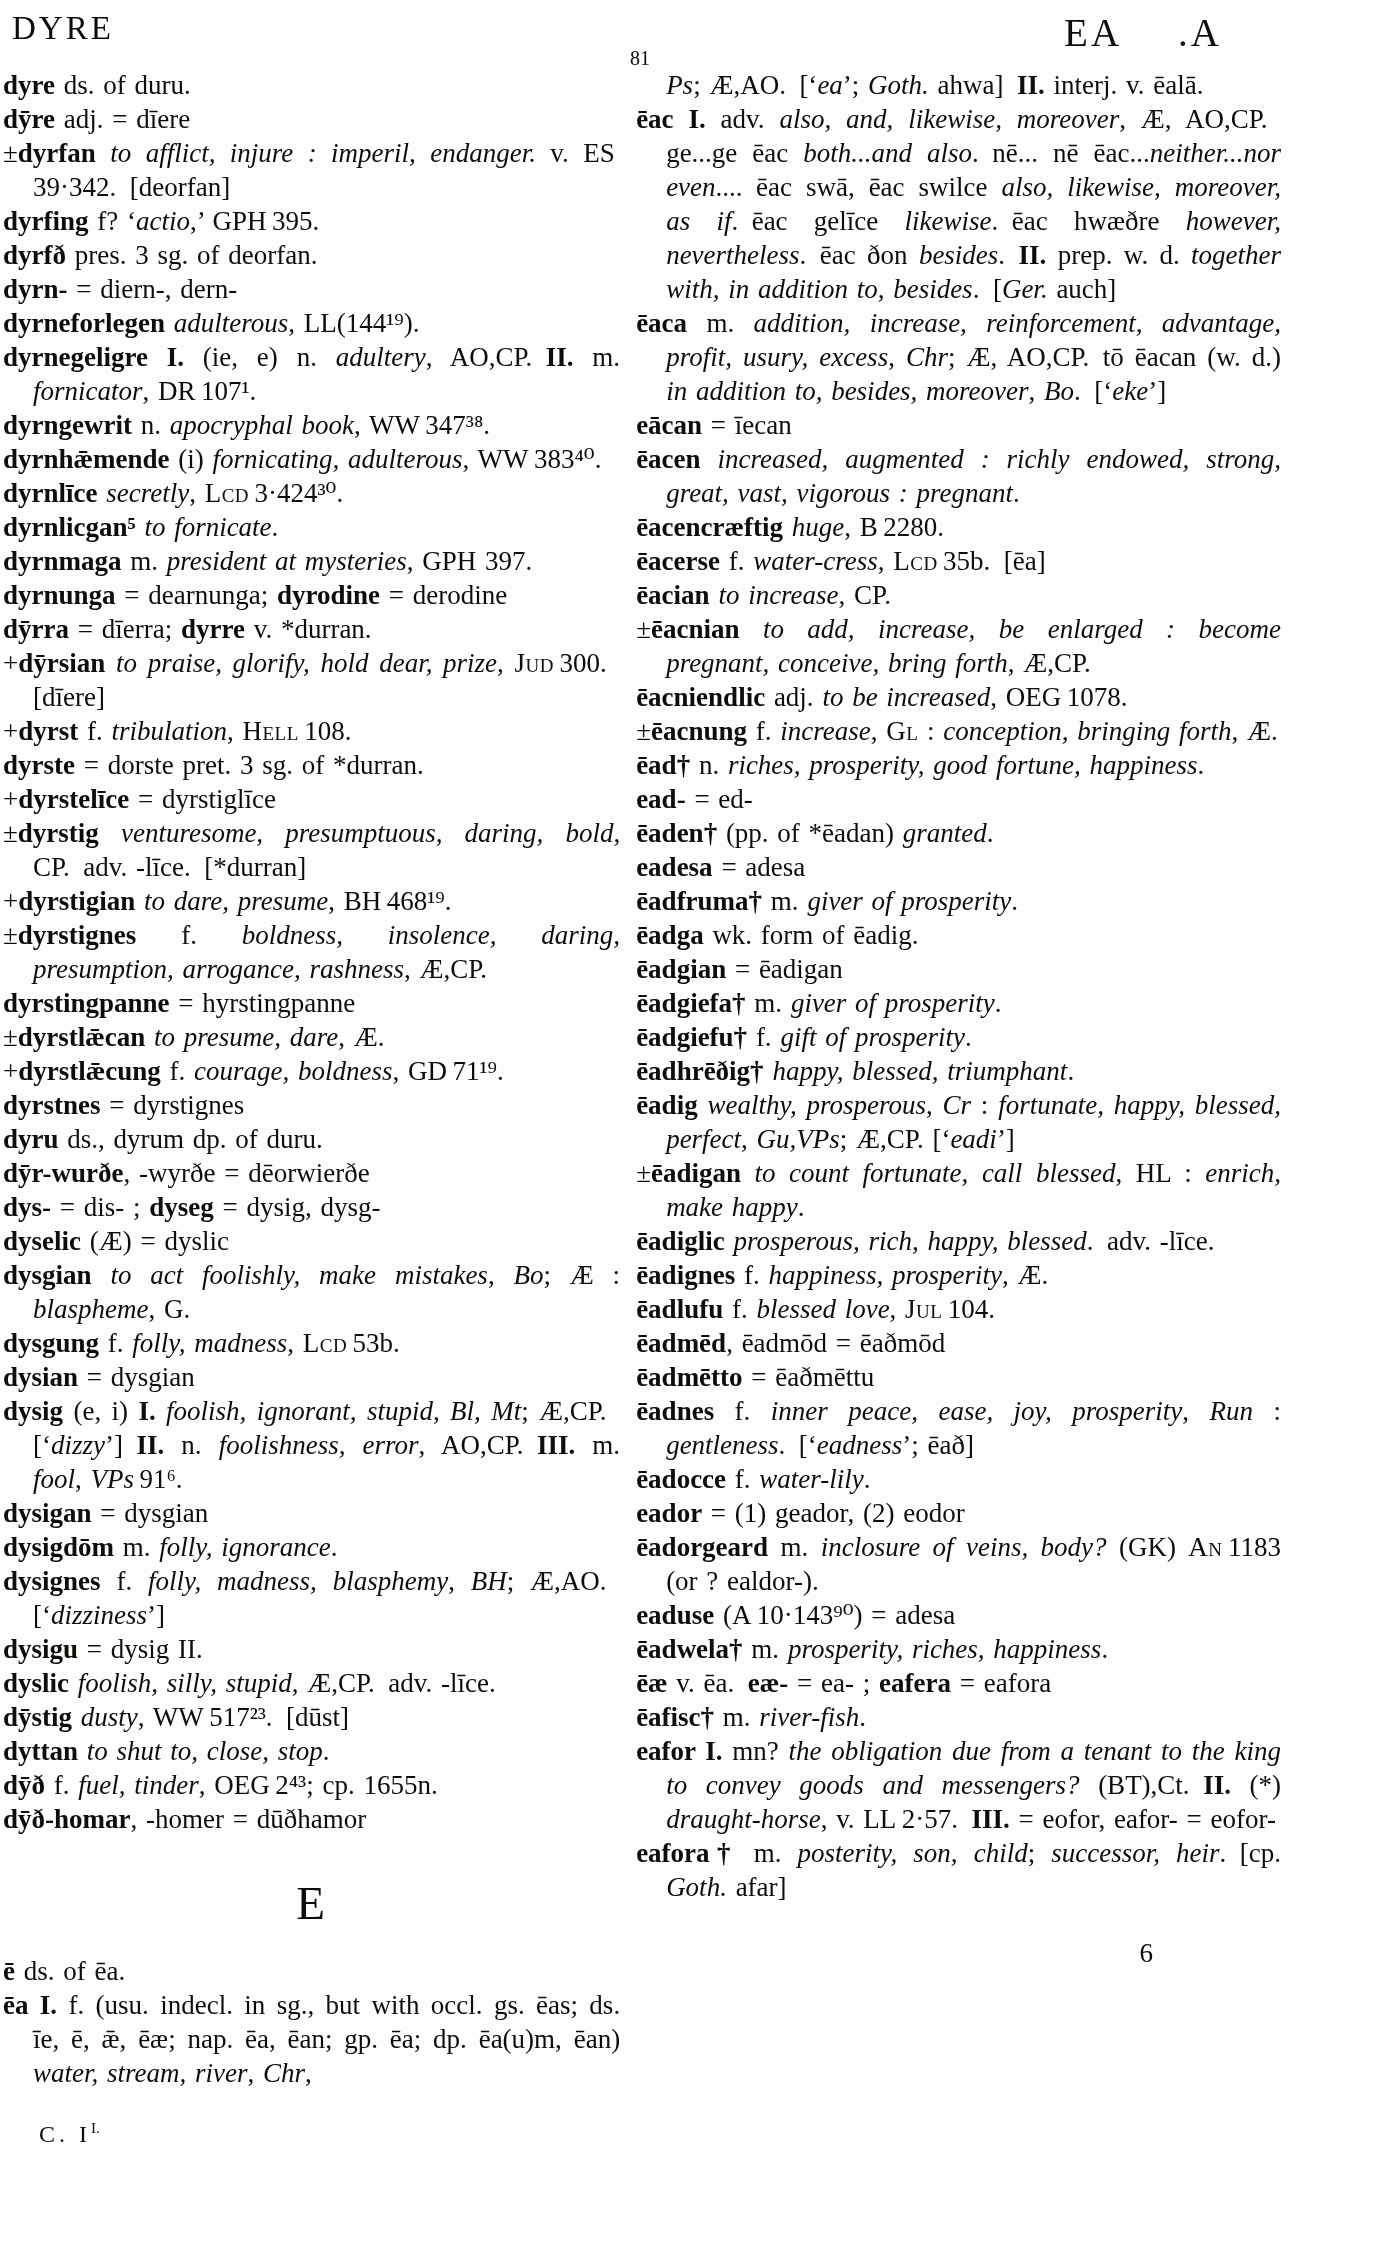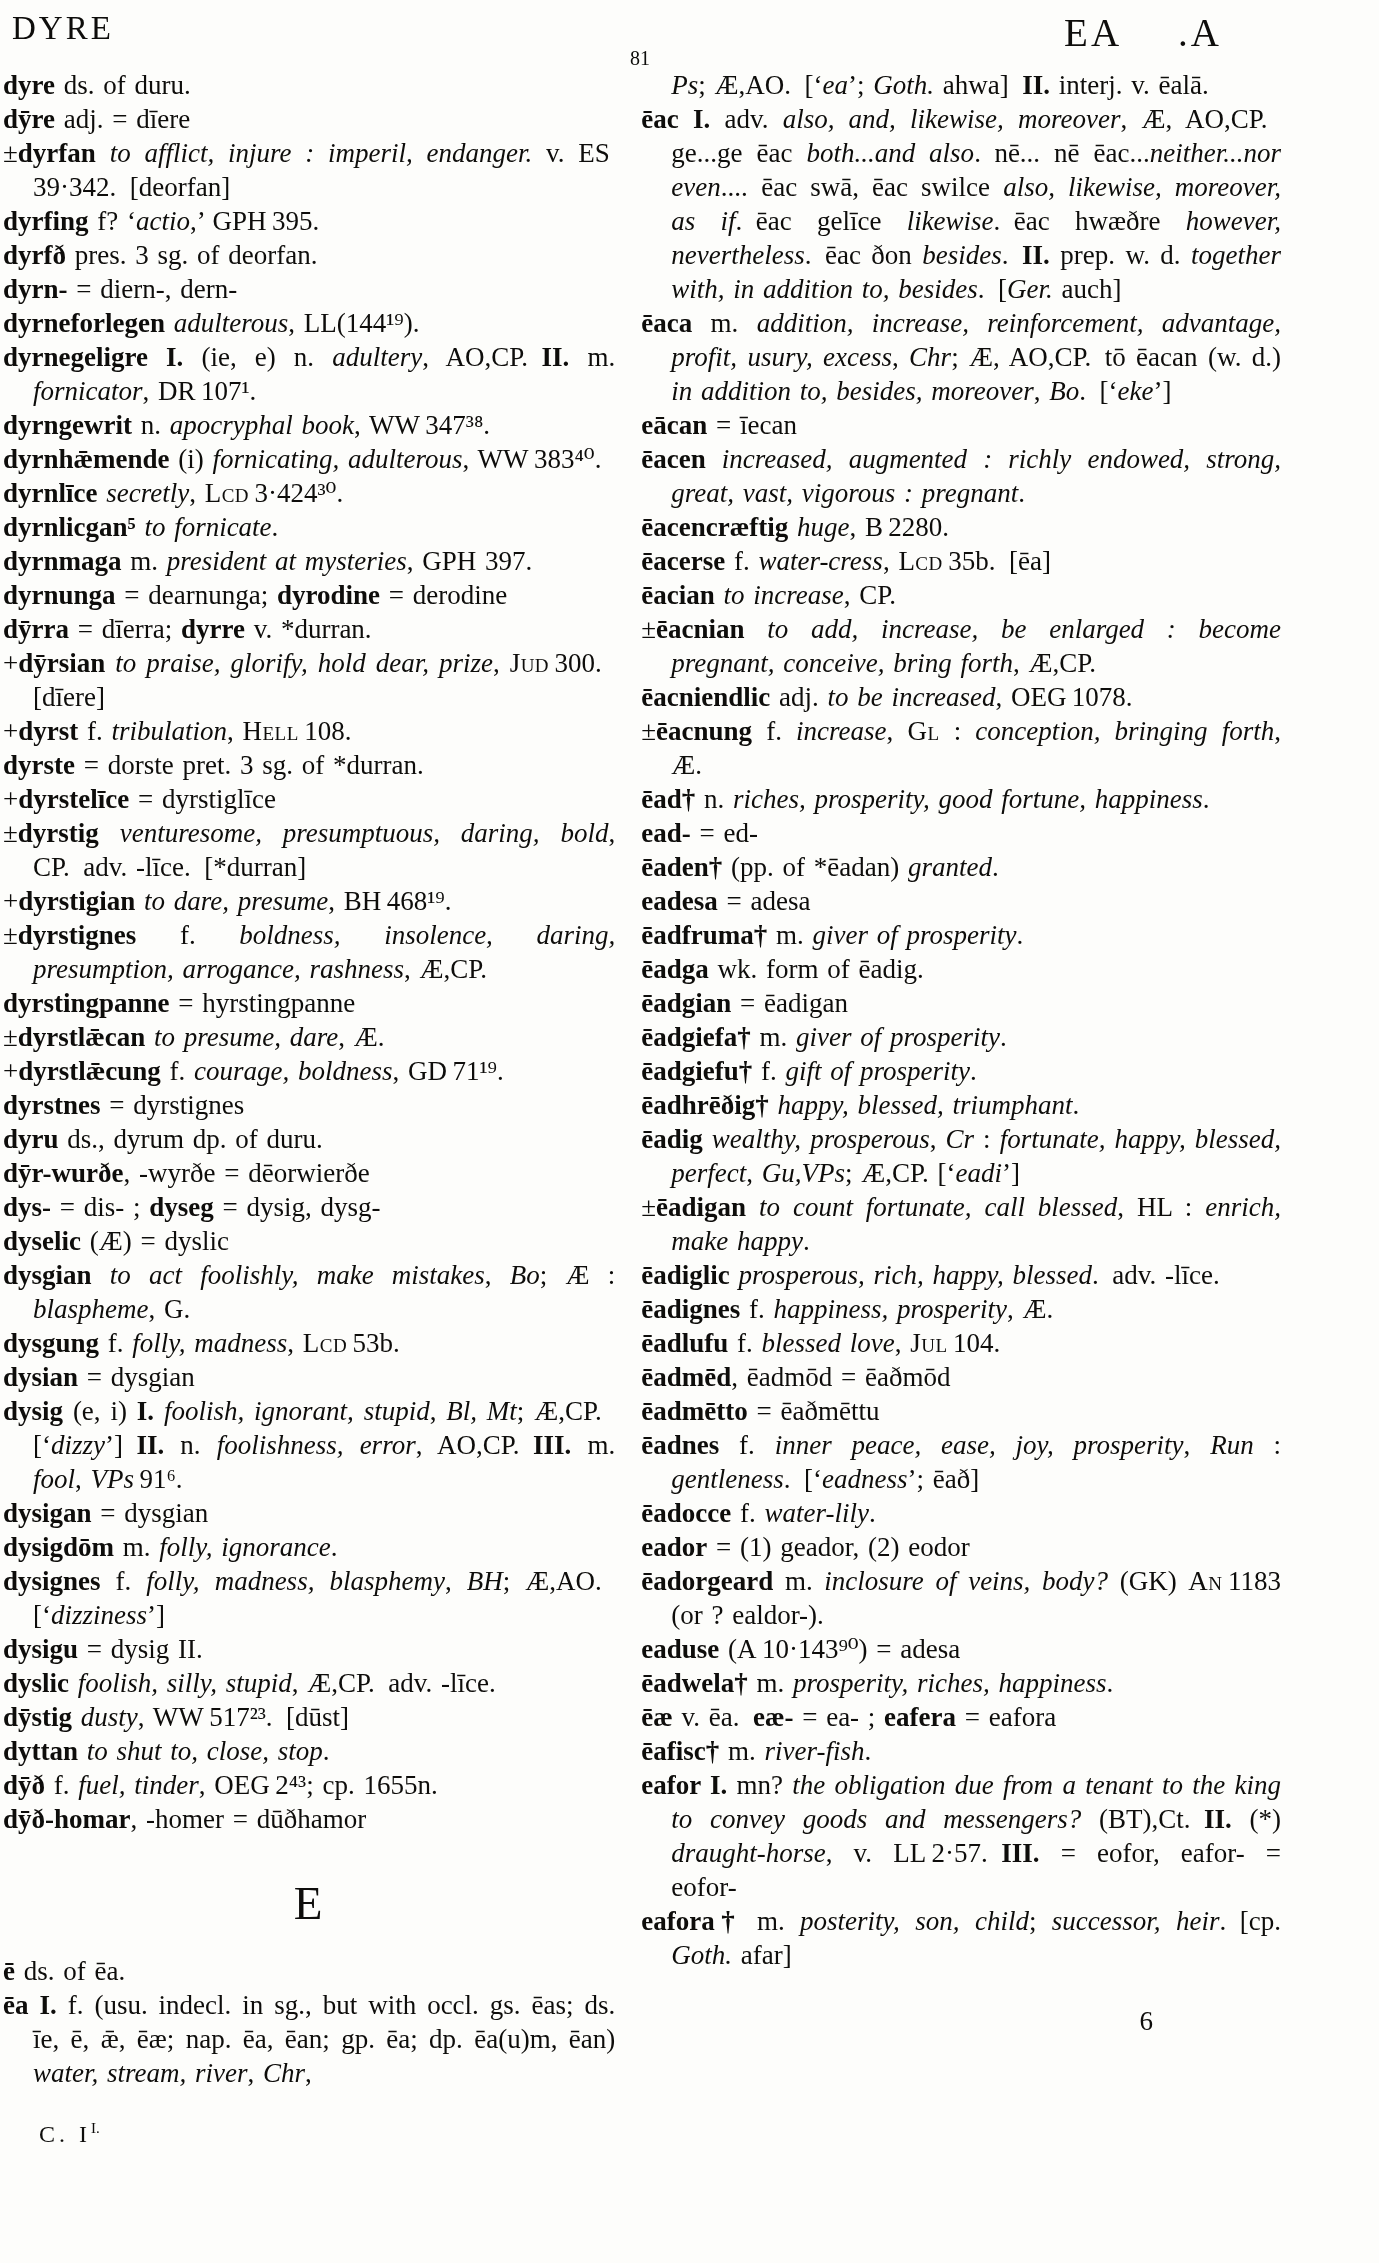--- a/index.html
+++ b/index.html
@@ -9,21 +9,21 @@
     overflow:hidden;
   }
   .page{position:relative;width:1281px;height:2263px;box-sizing:border-box;padding-top:8px;}
   .pagehead{position:relative;height:50px;}
   .rh-left{position:absolute;left:12px;top:2px;font-size:33px;letter-spacing:3px;}
   .pageno{position:absolute;left:630px;top:3px;font-size:20px;margin-top:36px;}
   .rh-right{position:absolute;right:59px;top:2px;font-size:39px;letter-spacing:3px;white-space:nowrap;}
   .rh-gap{margin-left:56px;}
   .cols{display:flex;align-items:flex-start;padding-left:3px;margin-top:10px;}
   .col-left{width:645px;}
-  .col-right{width:674px;margin-left:26px;}
+  .col-right{width:674px;margin-left:16px;}
   .entry{
     margin:0;padding-left:30px;text-indent:-30px;
     font-size:27px;line-height:34px;text-align:justify;
     word-spacing:2px;hyphens:none;
   }
   .entry.cont{text-indent:0;}
   .hw{font-weight:bold;}
   .it{font-style:italic;}
   .sc{font-variant:small-caps;letter-spacing:0.5px;}
   .section-heading{

